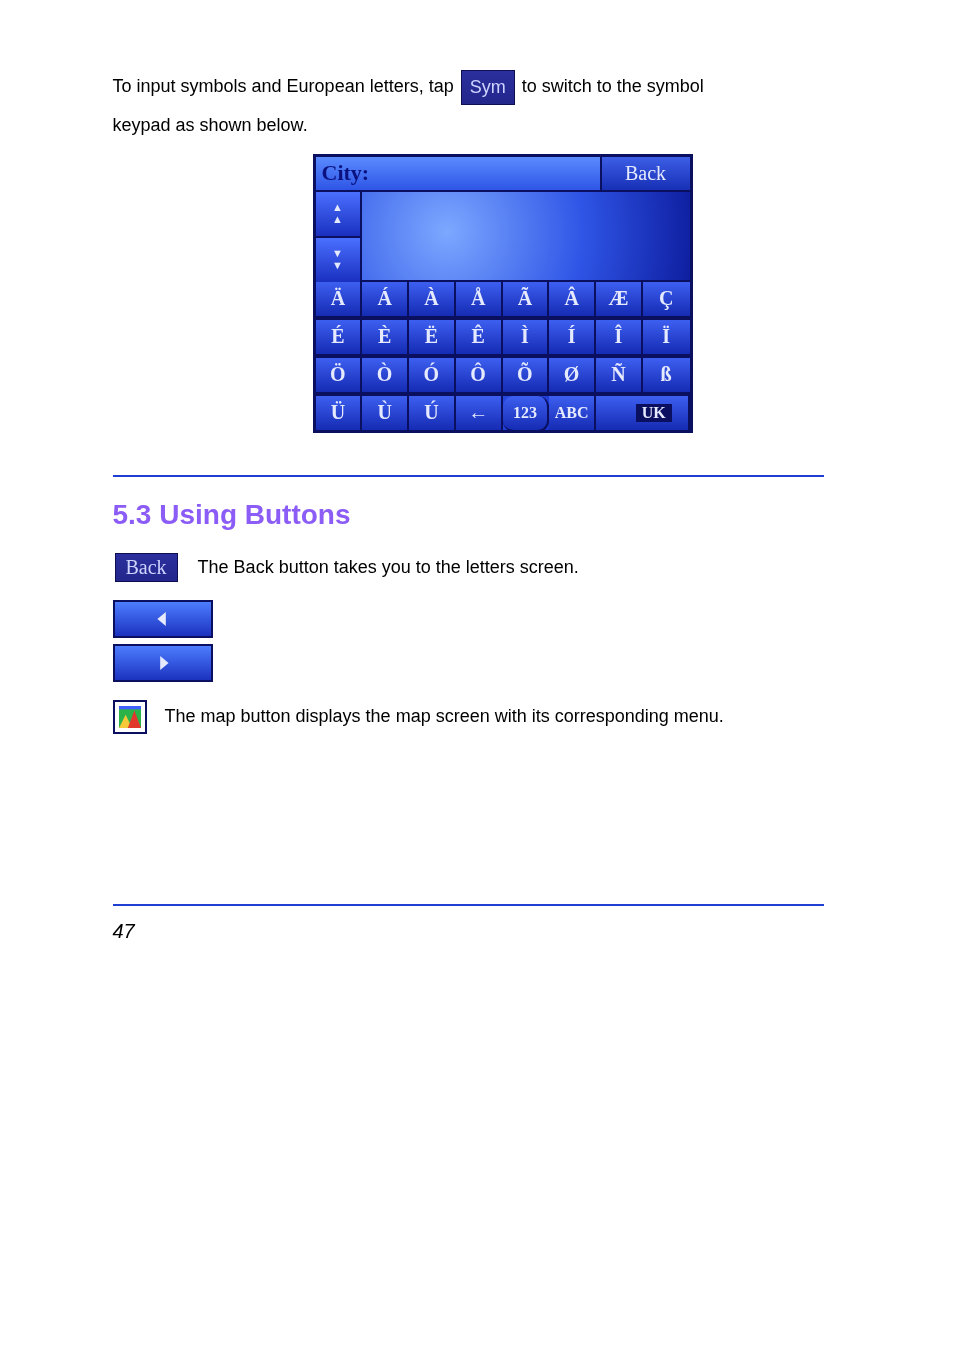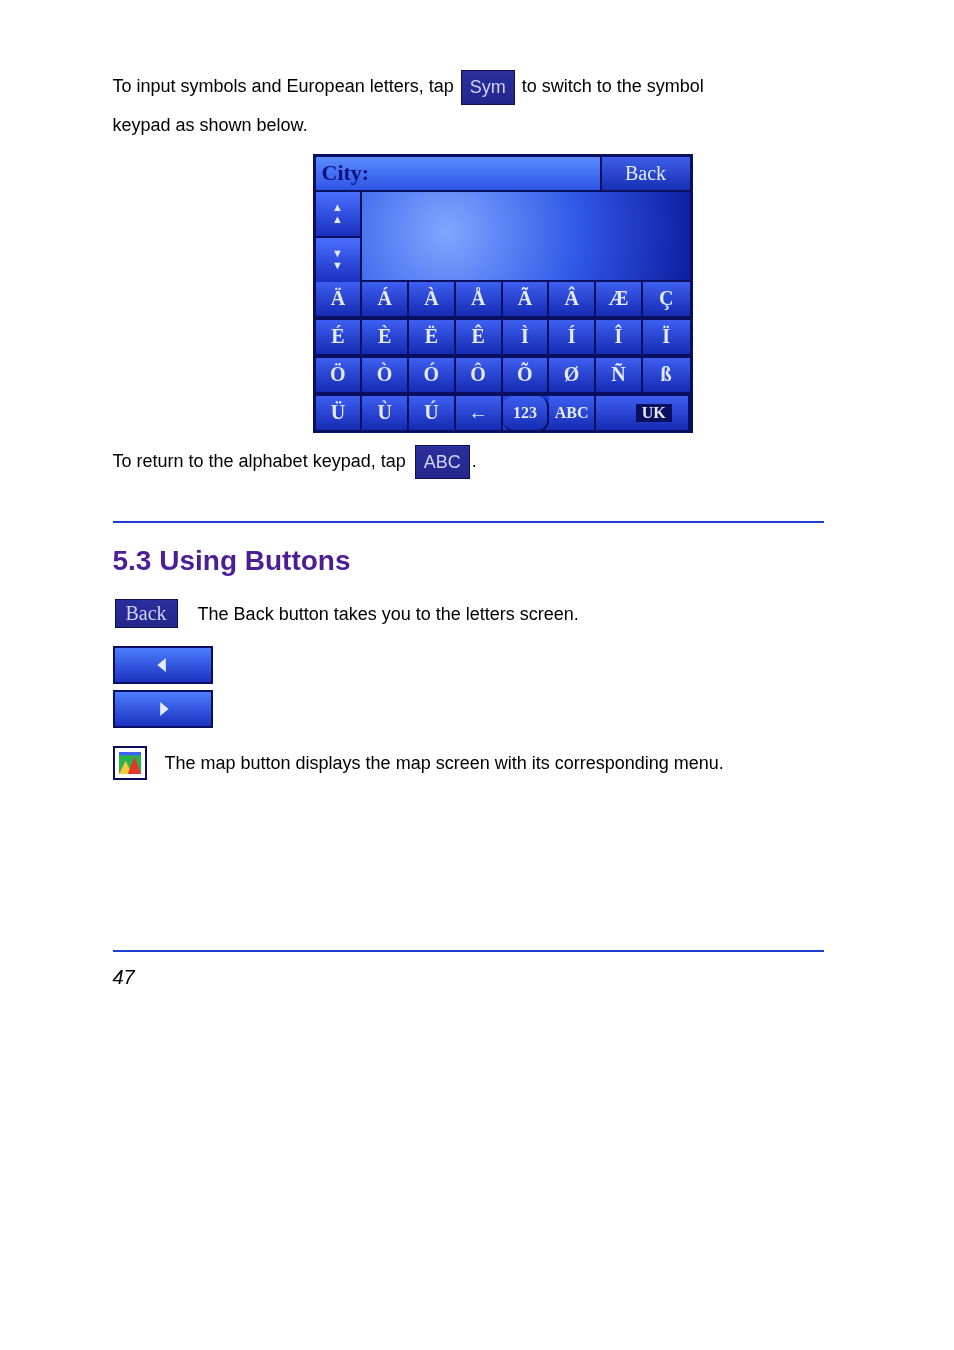--- a/index.html
+++ b/index.html
@@ -133,21 +133,21 @@
   
   hr.sep {
     border: none;
     border-top: 2px solid #1e3fd1;
     margin: 42px 0 22px 0;
   }
 
   h2.section {
     font-size: 28px;
     font-weight: bold;
-    color: #4c1d95;
+    color: #8b5cf6;
     margin: 0 0 22px 0;
   }
 
   
   .row {
     display: flex;
     align-items: center;
     gap: 18px;
     margin: 8px 0 18px 0;
   }
@@ -273,24 +273,20 @@
         <div class="key">←</div>
         <div class="key" style="font-size:16px;border-radius:11px;">123</div>
         <div class="key" style="font-size:16px;">ABC</div>
         <div class="key wide2 lang-pill">
           <span class="pill">UK</span>
         </div>
       </div>
     </div>
   </div>
 
-  <div class="flow">
-    <span>To return to the alphabet keypad, tap</span>
-    <span class="chip below-chip-inline" style="margin-left:4px;">ABC</span><span>.</span>
-  </div>
 
   <hr class="sep">
 
   <h2 class="section">5.3 Using Buttons</h2>
 
   <div class="row">
     <div class="vis">
       <span class="chip" style="font-family:'Times New Roman',serif;font-size:20px;padding:2px 10px;">Back</span>
     </div>
     <div class="text">The Back button takes you to the letters screen.</div>

